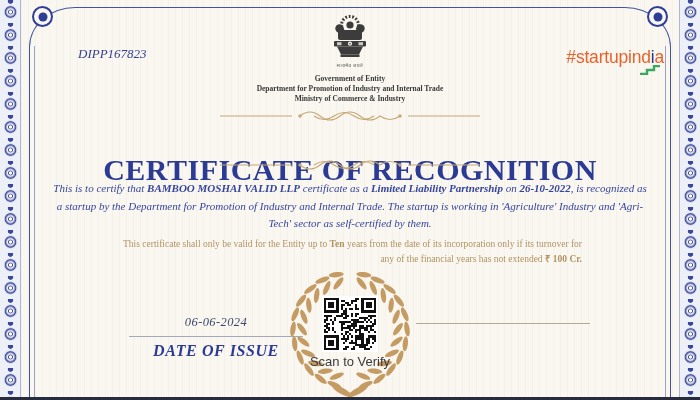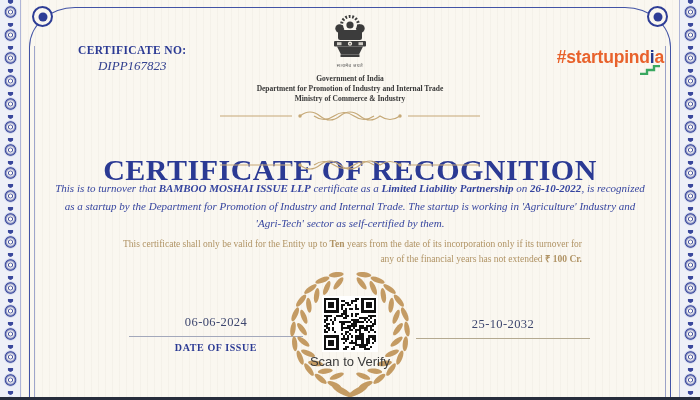--- a/index.html
+++ b/index.html
@@ -47,66 +47,65 @@
   .cert-no { position:absolute; left:78px; top:44px; text-align:center; }
   .cert-no-label { font-size:11.5px; font-weight:bold; letter-spacing:.4px; color:#2b3a94; }
   .cert-no-value { font-size:13px; font-style:italic; margin-top:2px; color:#33418f; }
 
   .gov-block { position:absolute; left:0; right:0; top:15px; text-align:center; }
   .emblem { display:inline-block; }
   .motto { font-size:4.5px; color:#4a4a4a; letter-spacing:.5px; margin-top:-1px; }
   .gov-lines { margin-top:3px; font-size:7.5px; font-weight:bold; line-height:1.35; color:#383838; }
 
   .brand { position:absolute; right:36px; top:47px; font-family:"Liberation Sans", sans-serif;
-           font-weight:bold; font-size:17.5px; letter-spacing:-0.2px; text-align:right; }
+           font-weight:normal; font-size:17.5px; letter-spacing:-0.2px; text-align:right; }
   .brand .orange { color:#e8622c; } .brand .navy { color:#273a8f; }
   .brand .steps { display:block; margin:-3px 3px 0 auto; width:22px; }
 
   
   .flourish { position:absolute; left:0; right:0; text-align:center; }
   .flourish.top { top:108px; } .flourish.bottom { top:157px; }
   .title { position:absolute; left:0; right:0; top:117px; text-align:center;
            font-size:30px; font-weight:bold; letter-spacing:.5px; color:#2b3a94;margin-top:36px; }
 
   
   .p1 { position:absolute; left:52px; right:52px; top:180px; text-align:center;
         font-size:11px; font-style:italic; line-height:1.6; color:#36459f; }
   .p1 b { font-weight:bold; }
   .p2 { position:absolute; left:118px; right:118px; top:237px; text-align:right;
         font-size:9.5px; line-height:1.55; color:#b09364; }
   .p2 b { font-weight:bold; }
 
   
   .fcol { position:absolute; width:182px; text-align:center; }
-  .fcol.issue { left:125px; top:315px; } .fcol.valid { left:412px; top:317px; }
+  .fcol.issue { left:125px; top:315px;font-style:italic; } .fcol.valid { left:412px; top:317px; }
   .fdate { font-size:12.5px; color:#3d466e; letter-spacing:.4px; }
   .fline { border:none; border-top:1px solid #b4a98f; margin:6px 4px 5px 4px; }
   .fcol.issue .fline { border-top-color:#a3a8bb; }
-  .flabel { font-size:10px; font-weight:bold; letter-spacing:.6px; color:#2b3a94; }
+  .flabel { font-size:16px; font-weight:bold; letter-spacing:.6px; color:#2b3a94; }
 
   
   .wreath { position:absolute; left:275px; top:272px; width:150px; height:140px; }
   .qr { position:absolute; left:322px; top:296px; width:56px; height:56px; background:#fff; padding:2px; }
   .qr svg { display:block; width:100%; height:100%; }
   .scan-caption { position:absolute; left:0; right:0; top:354px; text-align:center;
                   font-family:"Liberation Sans", sans-serif; font-size:13px; color:#3a3a3a; }
 </style>
 </head>
 <body>
 
 <div class="edge left"></div>
 <div class="edge right"></div>
 <div class="frame"></div>
 <div class="frame2"></div>
 <div class="bullseye tl"></div>
 <div class="bullseye tr"></div>
 <div class="bottom-bar"></div>
 
 <div class="cert-no">
-  <div class="cert-no-label">CERTIFICATE NO:</div>
   <div class="cert-no-value">DIPP167823</div>
 </div>
 
 <div class="gov-block">
   <span class="emblem">
     <svg width="44" height="44" viewBox="0 0 44 44">
       <g fill="#3c3c3c">
         <circle cx="22" cy="10" r="8.5" fill="none" stroke="#3c3c3c" stroke-width="3" stroke-dasharray="1.8 1.7"></circle>
         <circle cx="22" cy="10" r="3.6"></circle>
         <circle cx="11.5" cy="13.5" r="4.2"></circle>
@@ -117,21 +116,21 @@
         <rect x="30.5" y="27.2" width="4.5" height="3" fill="#f3efe6" opacity="0.8"></rect>
         <circle cx="22" cy="28.7" r="2.1" fill="#f3efe6"></circle>
         <circle cx="22" cy="28.7" r="0.8" fill="#3c3c3c"></circle>
         <path d="M9,31.5 H35 L31,39.5 H13 Z"></path>
         <rect x="12.5" y="39.5" width="19" height="2.5"></rect>
       </g>
     </svg>
     <div class="motto">सत्यमेव जयते</div>
   </span>
   <div class="gov-lines">
-    <div>Government of India</div>
+    <div>Government of Entity</div>
     <div>Department for Promotion of Industry and Internal Trade</div>
     <div>Ministry of Commerce &amp; Industry</div>
   </div>
 </div>
 
 <div class="brand">
   <span class="orange">#startupind</span><span class="navy">i</span><span class="orange">a</span>
   <svg class="steps" width="22" height="10" viewBox="0 0 22 10">
     <path d="M1,9 H8 V5 H15 V1 H21" fill="none" stroke="#39a860" stroke-width="2.4"></path>
   </svg>
@@ -157,21 +156,21 @@
       <line x1="198" y1="8" x2="270" y2="8"></line>
       <path d="M90,8 Q100,0 110,8 T130,8 T150,8 T170,8 Q180,15 190,8"></path>
       <path d="M104,8 Q114,15 124,8 T144,8 T164,8"></path>
     </g>
     <circle cx="90" cy="8" r="1.7" fill="#c5a876"></circle>
     <circle cx="190" cy="8" r="1.7" fill="#c5a876"></circle>
   </svg>
 </div>
 
 <div class="p1">
-  <span>This is to turnover that </span><b>BAMBOO MOSHAI ISSUE LLP</b><span> certificate as a </span><b>Limited Liability Partnership</b><span> on </span><b>26-10-2022</b><span>, is recognized as a startup by the Department for Promotion of Industry and Internal Trade. The startup is working in 'Agriculture' Industry and 'Agri-Tech' sector as self-certified by them.</span>
+  <span>This is to certify that </span><b>BAMBOO MOSHAI VALID LLP</b><span> certificate as a </span><b>Limited Liability Partnership</b><span> on </span><b>26-10-2022</b><span>, is recognized as a startup by the Department for Promotion of Industry and Internal Trade. The startup is working in 'Agriculture' Industry and 'Agri-Tech' sector as self-certified by them.</span>
 </div>
 <div class="p2">
   <span>This certificate shall only be valid for the Entity up to </span><b>Ten</b><span> years from the date of its incorporation only if its turnover for any of the financial years has not extended </span><b>₹ 100 Cr.</b>
 </div>
 
 <div class="fcol issue">
   <div class="fdate">06-06-2024</div>
   <hr class="fline">
   <div class="flabel">DATE OF ISSUE</div>
 </div>
@@ -442,15 +441,14 @@
       <rect x="13" y="24" width="1" height="1" fill="#111"></rect>
       <rect x="14" y="24" width="1" height="1" fill="#111"></rect>
       <rect x="19" y="24" width="1" height="1" fill="#111"></rect>
       <rect x="20" y="24" width="1" height="1" fill="#111"></rect>
       <rect x="21" y="24" width="1" height="1" fill="#111"></rect>
     </svg>
 </div>
 <div class="scan-caption">Scan to Verify</div>
 
 <div class="fcol valid">
-  <div class="fdate">25-10-2032</div>
   <hr class="fline">
 </div>
 
 </body></html>

